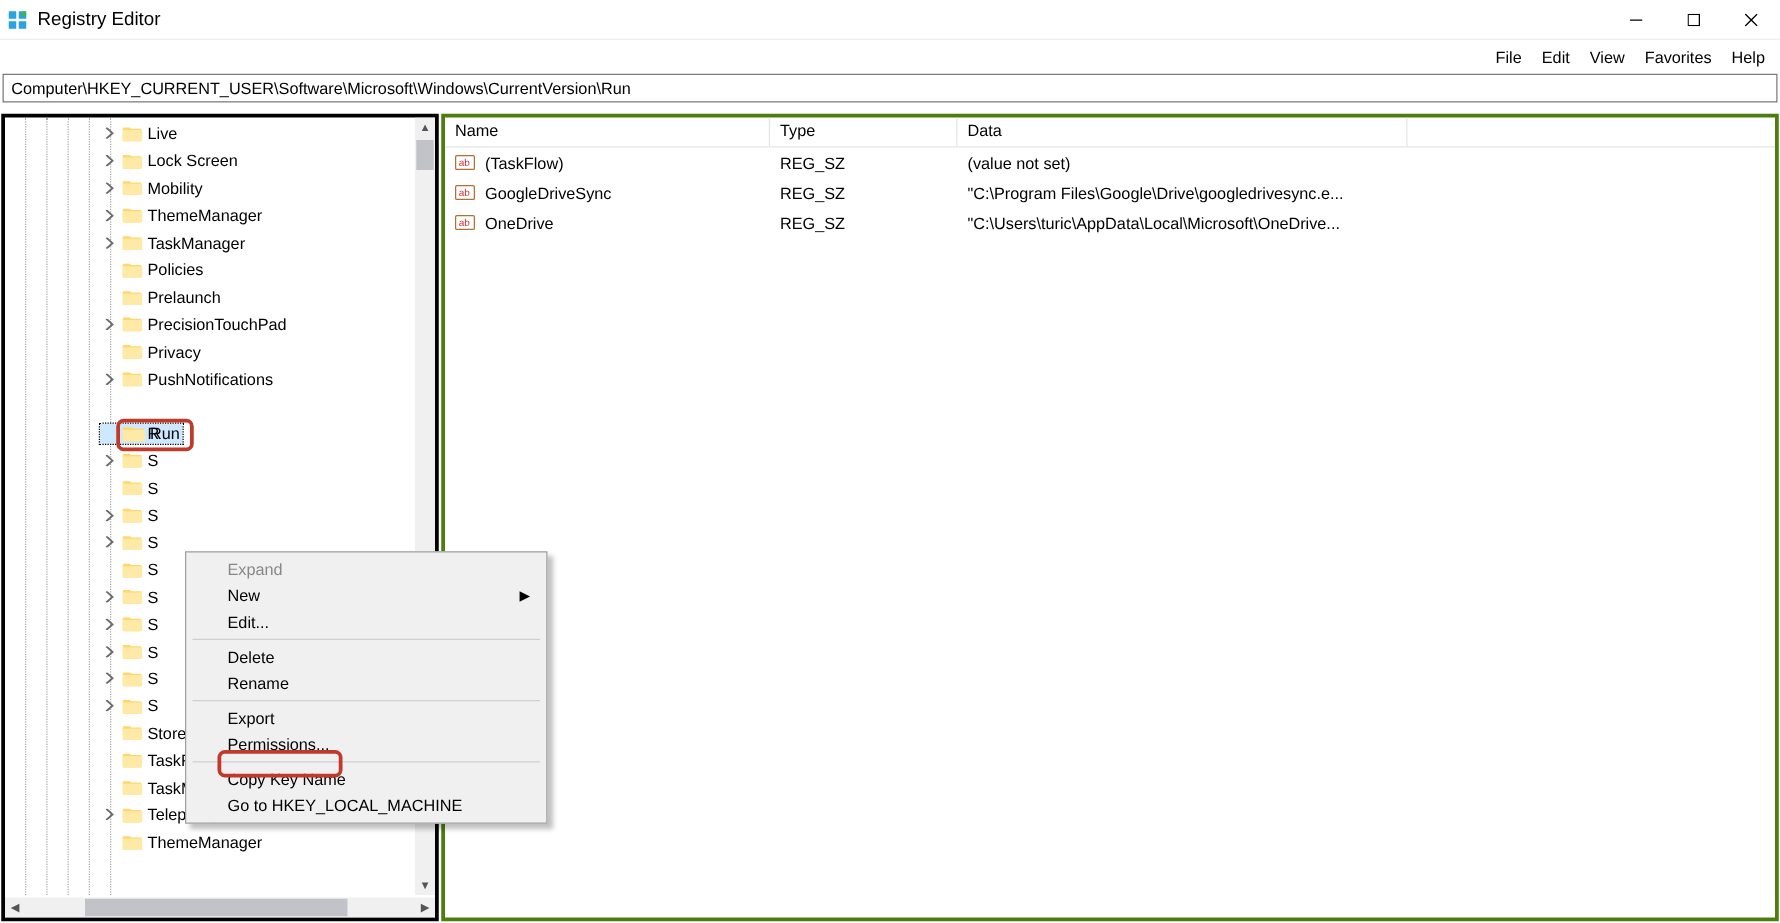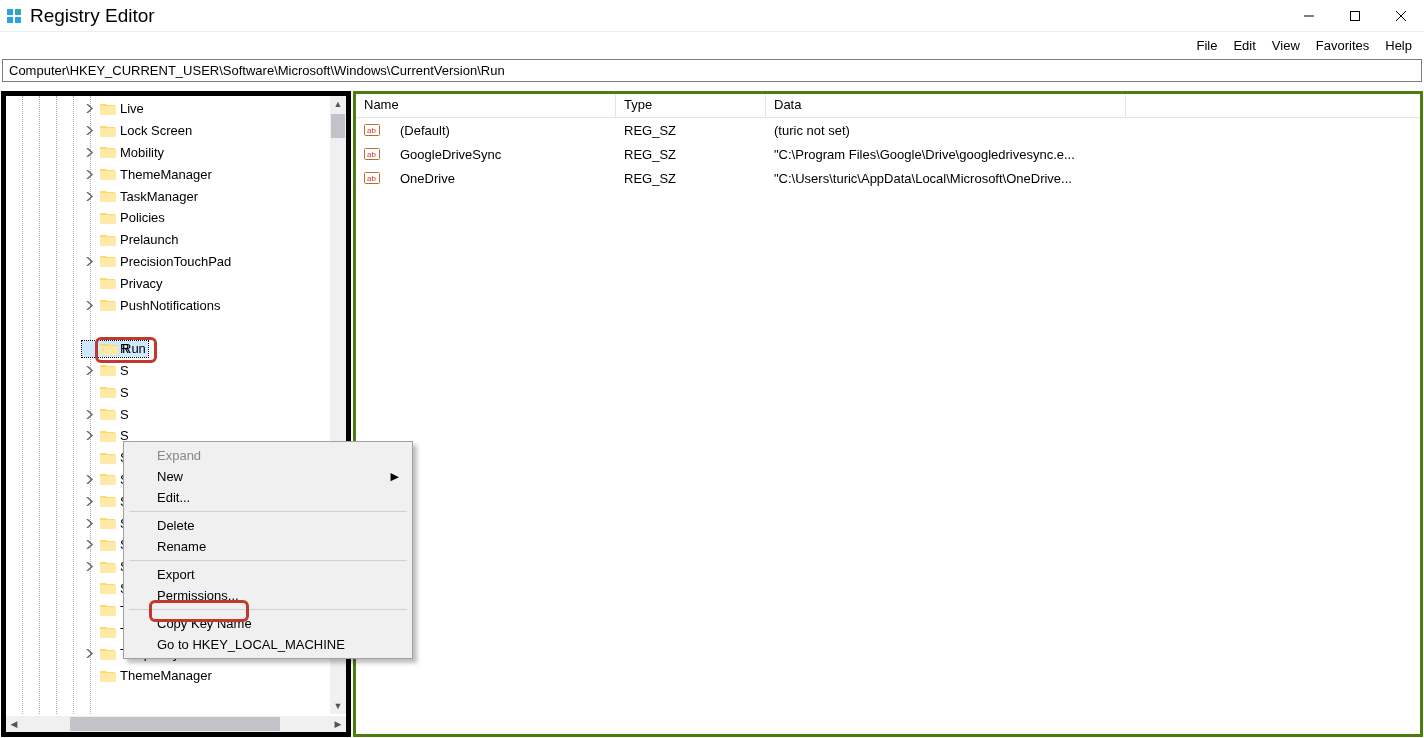--- a/index.html
+++ b/index.html
@@ -20,21 +20,21 @@
     align-items: center;
     height: 32px;
     padding-left: 6px;
     border-bottom: 1px solid #eee;
   }
   .titlebar .appicon {
     width: 16px; height:16px;
     display:inline-block;
     margin-right:8px;
   }
-  .titlebar .title { flex:1; font-size:19px; }
+  .titlebar .title { flex:1; font-size:15px; }
   .wincontrols { display:flex; }
   .wincontrols div {
     width:46px; height:32px;
     display:flex; align-items:center; justify-content:center;
     font-family:"Segoe MDL2 Assets","Segoe UI Symbol",sans-serif;
     font-size:10px;
   }
   
   .menubar {
     display:flex; gap:0;
@@ -52,21 +52,21 @@
     background:#fff;
   }
   
   .main {
     display:flex;
     position:absolute;
     top:90px; bottom:0; left:0; right:0;
   }
   .treepane {
     width:350px;
-    border:5px solid #000000;
+    border:3px solid #000000;
     margin:1px;
     position:relative;
     overflow:hidden;
   }
   .listpane {
     flex:1;
     border:3px solid #4d7c0f;
     margin:1px;
     overflow:hidden;
     position:relative;
@@ -156,21 +156,21 @@
     height:24px;
     align-items:center;
     font-size:13px;
   }
   .list-row .c {
     padding:0 8px;
     overflow:hidden; text-overflow:ellipsis; white-space:nowrap;
   }
   .val-icon {
     width:16px; height:16px;
-    margin-right:20px;
+    margin-right:8px;
     flex:none;
   }
   
   .context-menu {
     position:absolute;
     background:#f0f0f0;
     border:1px solid #a0a0a0;
     box-shadow:4px 4px 4px rgba(0,0,0,.25);
     padding:3px 2px;
     font-size:13px;
@@ -550,24 +550,24 @@
       <div class="col" style="width:150px">Type</div>
       <div class="col" style="width:360px">Data</div>
     </div>
     <div class="list-rows" id="list-rows">
         <div class="list-row">
           <div class="c" style="width: 260px; display: flex; align-items: center;">
             <span class="val-icon"><svg viewBox="0 0 16 16">
                 <rect x="0.5" y="2.5" width="15" height="11" rx="1" fill="#fff" stroke="#b07030"></rect>
                 <text x="3" y="11" font-size="8" font-family="Arial" fill="#c33">ab</text>
               </svg></span>
-            <span>(Default)</span>
+            <span>(TaskFlow)</span>
           </div>
           <div class="c" style="width: 150px;">REG_SZ</div>
-          <div class="c" style="width: 560px;">(turic not set)</div>
+          <div class="c" style="width: 560px;">(value not set)</div>
         </div>
         <div class="list-row">
           <div class="c" style="width: 260px; display: flex; align-items: center;">
             <span class="val-icon"><svg viewBox="0 0 16 16">
                 <rect x="0.5" y="2.5" width="15" height="11" rx="1" fill="#fff" stroke="#b07030"></rect>
                 <text x="3" y="11" font-size="8" font-family="Arial" fill="#c33">ab</text>
               </svg></span>
             <span>GoogleDriveSync</span>
           </div>
           <div class="c" style="width: 150px;">REG_SZ</div>
@@ -581,21 +581,21 @@
               </svg></span>
             <span>OneDrive</span>
           </div>
           <div class="c" style="width: 150px;">REG_SZ</div>
           <div class="c" style="width: 560px;">"C:\Users\turic\AppData\Local\Microsoft\OneDrive...</div>
         </div>
       </div>
   </div>
 </div>
 
-<div class="context-menu" style="left:123px; top:441px;">
+<div class="context-menu" style="left:148px; top:441px;">
  <div class="cm-pad">
   <div class="cm-item disabled">Expand</div>
   <div class="cm-item"><span>New</span><span class="sub-arrow">▶</span></div>
   <div class="cm-item">Edit...</div>
   <div class="cm-sep"></div>
   <div class="cm-item">Delete</div>
   <div class="cm-item">Rename</div>
   <div class="cm-sep"></div>
   <div class="cm-item">Export</div>
   <div class="cm-item">Permissions...</div>

